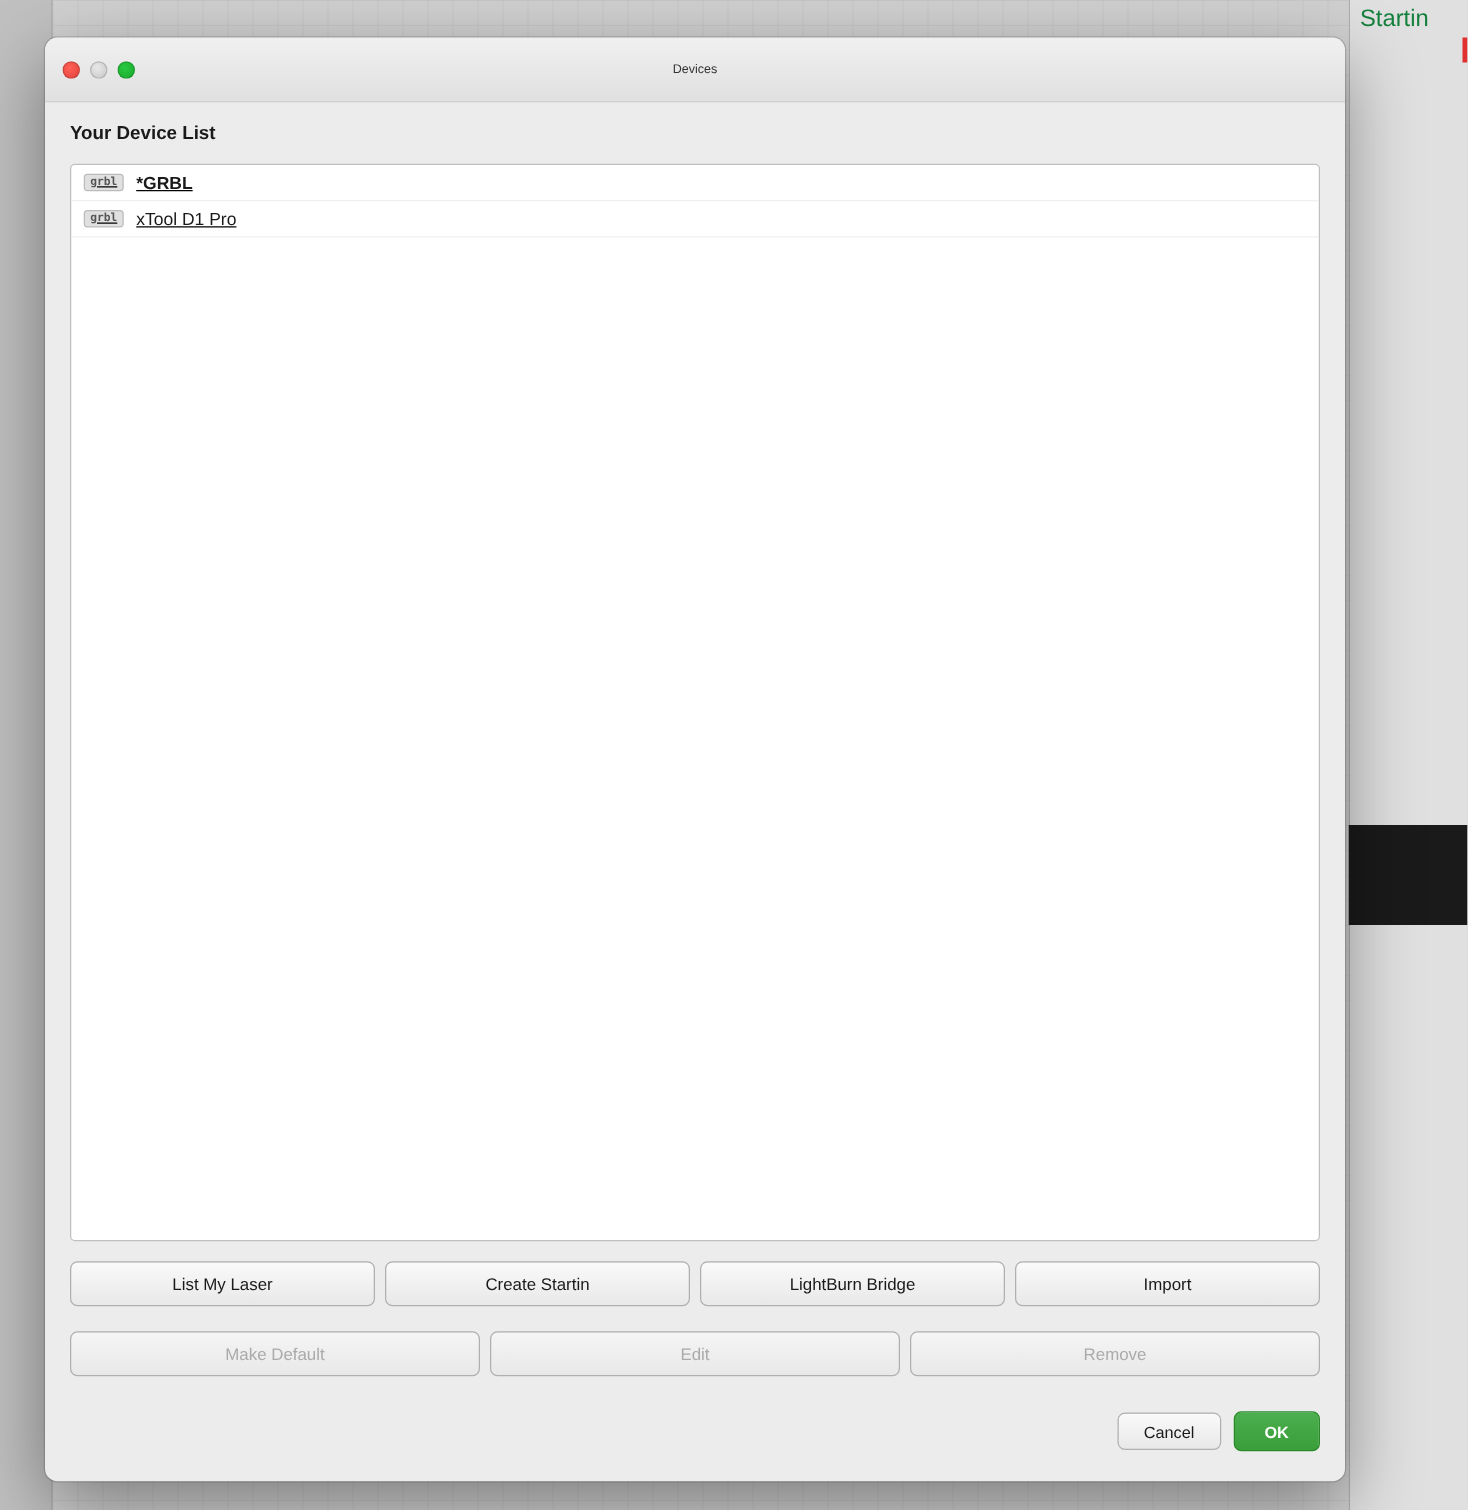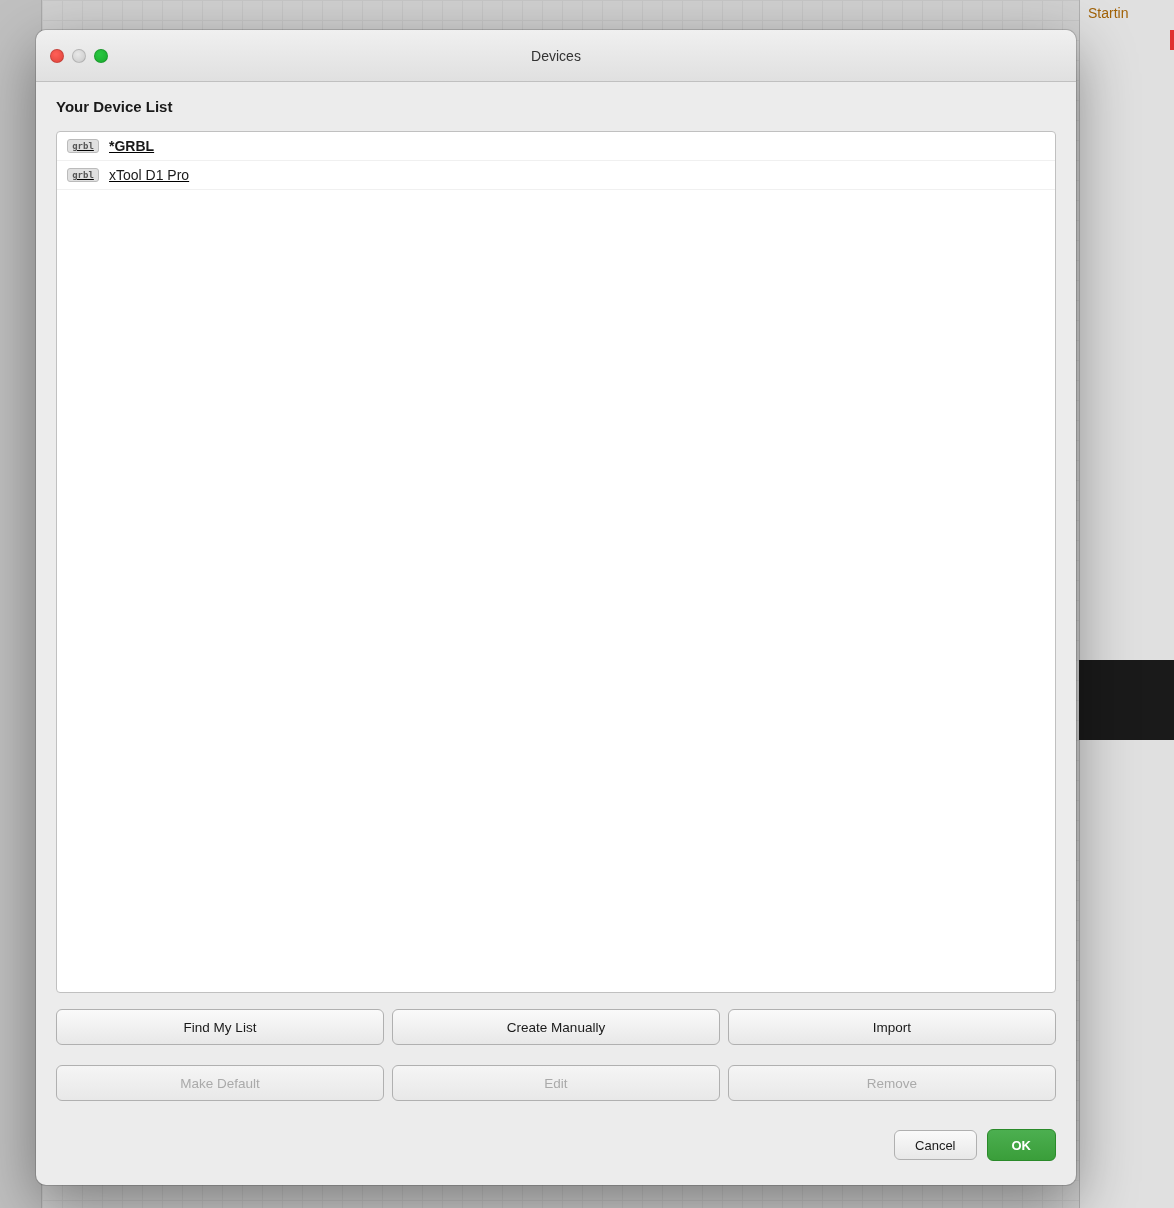--- a/index.html
+++ b/index.html
@@ -53,22 +53,22 @@
       position: absolute;
       top: 0;
       right: 0;
       width: 95px;
       height: 100%;
       background: #e0e0e0;
       border-left: 1px solid #b0b0b0;
     }
 
     .right-panel-title {
-      font-size: 14px;
-      color: #a16207;
+      font-size: 19px;
+      color: #15803d;
       padding: 5px 8px;
       font-weight: 500;
     }
 
     .right-panel-red {
       position: absolute;
       top: 30px;
       right: 0;
       width: 4px;
       height: 20px;
@@ -138,21 +138,21 @@
       background: radial-gradient(circle at 40% 35%, #e8e8e8, #c8c8c8);
       border: 1px solid rgba(0,0,0,0.15);
     }
 
     .traffic-light.maximize {
       background: radial-gradient(circle at 40% 35%, #28c840, #1aab2e);
       border: 1px solid rgba(0,0,0,0.15);
     }
 
     .title-text {
-      font-size: 14px;
+      font-size: 10px;
       font-weight: 500;
       color: #333;
     }
 
     
     .dialog-content {
       flex: 1;
       padding: 16px 20px;
       display: flex;
       flex-direction: column;
@@ -308,22 +308,23 @@
           <span class="device-type-badge">grbl</span>
           <span class="device-name default">*GRBL</span>
         </div>
         <div class="device-item">
           <span class="device-type-badge">grbl</span>
           <span class="device-name">xTool D1 Pro</span>
         </div>
       </div>
 
     <div class="button-row">
-      <button class="btn">Find My List</button>
-      <button class="btn">Create Manually</button>
+      <button class="btn">List My Laser</button>
+      <button class="btn">Create Startin</button>
+      <button class="btn">LightBurn Bridge</button>
       <button class="btn">Import</button>
     </div>
 
     <div class="button-row">
       <button class="btn disabled">Make Default</button>
       <button class="btn disabled">Edit</button>
       <button class="btn disabled">Remove</button>
     </div>
 
     <div class="bottom-row">

